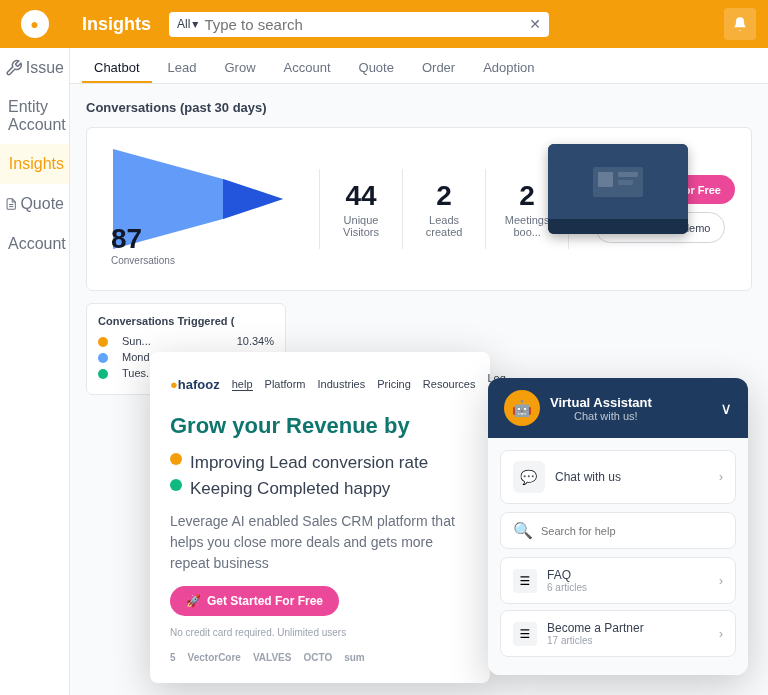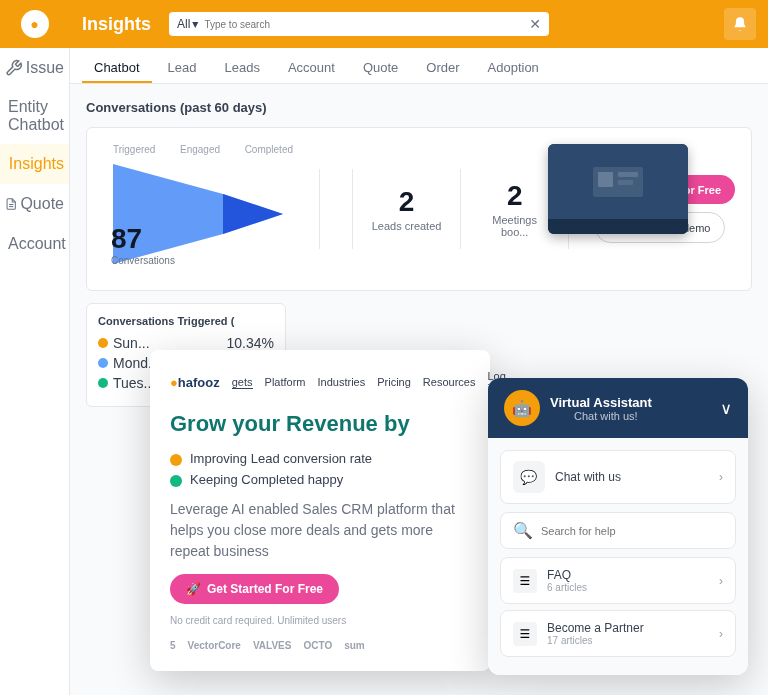--- a/index.html
+++ b/index.html
@@ -117,21 +117,21 @@
       color: #374151;
       display: flex;
       align-items: center;
       gap: 2px;
     }
 
     .search-input {
       border: none;
       outline: none;
       flex: 1;
-      font-size: 10px;
+      font-size: 15px;
       color: #be185d;
     }
 
     .search-close {
       color: #6b7280;
       cursor: pointer;
       font-size: 14px;
     }
 
     .topbar-right {
@@ -315,42 +315,42 @@
 
     .mini-section-title {
       font-size: 11px;
       font-weight: 600;
       color: #374151;
       margin-bottom: 8px;
     }
 
     .legend-item {
       display: flex;
-      align-items: center;
-      gap: 5px;
-      font-size: 14px;
+      align-items: flex-end;
+      gap: 14px;
+      font-size: 11px;
       color: #374151;
       margin-bottom: 4px;
     }
 
     .legend-dot {
       width: 10px;
       height: 10px;
       border-radius: 50%;
     }
 
     .legend-value {
       margin-left: auto;
       font-weight: 500;
     }
 
     
     .website-overlay {
       position: absolute;
-      bottom: 24px;
+      bottom: 12px;
       left: 80px;
       width: 340px;
       background: white;
       border-radius: 8px;
       box-shadow: 0 10px 40px rgba(0,0,0,0.2);
       padding: 20px;
       z-index: 20;
     }
 
     .website-nav {
@@ -390,23 +390,23 @@
       line-height: 1.3;
     }
 
     .feature-list {
       list-style: none;
       margin-bottom: 12px;
     }
 
     .feature-list li {
       display: flex;
-      align-items: flex-end;
+      align-items: flex-start;
       gap: 8px;
-      font-size: 13px;
+      font-size: 17px;
       color: #374151;
       margin-bottom: 6px;
     }
 
     .feature-dot {
       width: 12px;
       height: 12px;
       background: #f59e0b;
       border-radius: 50%;
       flex-shrink: 0;
@@ -655,21 +655,21 @@
       </svg>
       <span>Issue</span>
     </div>
     <div class="sidebar-item">
       <svg viewBox="0 0 24 24" fill="none" stroke="currentColor" stroke-width="2">
         <rect x="3" y="3" width="7" height="7"></rect>
           <rect x="14" y="3" width="7" height="7"></rect>
         <rect x="3" y="14" width="7" height="7"></rect>
           <rect x="14" y="14" width="7" height="7"></rect>
       </svg>
-      <span>Entity Chatbot</span>
+      <span>Entity Account</span>
     </div>
     <div class="sidebar-item active">
       <svg viewBox="0 0 24 24" fill="currentColor">
         <path d="M12 2a7 7 0 00-7 7c0 2.5 1.5 4.7 3.5 5.8V17h7v-2.2c2-1.1 3.5-3.3 3.5-5.8a7 7 0 00-7-7zm-1 17h2v1h-2v-1z"></path>
       </svg>
       <span>Insights</span>
     </div>
     <div class="sidebar-item">
       <svg viewBox="0 0 24 24" fill="none" stroke="currentColor" stroke-width="2">
         <path d="M14 2H6a2 2 0 00-2 2v16a2 2 0 002 2h12a2 2 0 002-2V8z"></path>
@@ -710,61 +710,60 @@
     </div>
 
     <div class="nav-tabs">
       <div class="nav-tab active">
         <span>Chatbot</span>
       </div>
       <div class="nav-tab">
         <span>Lead</span>
       </div>
       <div class="nav-tab">
-        <span>Leads</span>
+        <span>Grow</span>
       </div>
       <div class="nav-tab">
         <span>Account</span>
       </div>
       <div class="nav-tab">
         <span>Quote</span>
       </div>
       <div class="nav-tab">
         <span>Order</span>
       </div>
       <div class="nav-tab">
         <span>Adoption</span>
       </div>
     </div>
 
     <div class="dashboard">
-      <div class="section-title">Conversations (past 60 days)</div>
+      <div class="section-title">Conversations (past 30 days)</div>
 
       <div class="stats-container">
 
         <div class="funnel-area" style="position:relative; height:130px;">
-          <div class="funnel-labels">
-            <span>Triggered</span>
-            <span>Engaged</span>
-            <span>Completed</span>
-          </div>
           <svg class="funnel-svg" viewBox="0 0 200 120">
 
             <polygon points="10,5 120,35 180,55 120,75 10,105" fill="#3b82f6" opacity="0.8"></polygon>
 
             <polygon points="120,35 180,55 120,75" fill="#1d4ed8" opacity="0.9"></polygon>
           </svg>
           <div style="position:absolute; bottom:8px; left:8px;">
             <div class="count-number">87</div>
             <div class="count-label">Conversations</div>
           </div>
         </div>
 
         <div class="stats-divider"></div>
 
+        <div class="stat-item">
+          <div class="stat-number">44</div>
+          <div class="stat-label">Unique Visitors</div>
+        </div>
 
         <div class="stats-divider"></div>
 
         <div class="stat-item">
           <div class="stat-number">2</div>
           <div class="stat-label">Leads created</div>
         </div>
 
         <div class="stats-divider"></div>
 
@@ -806,21 +805,21 @@
             <span class="legend-value">10.34%</span>
           </div>
         </div>
       </div>
 
       <div class="website-overlay">
         <div class="website-nav">
           <div class="website-logo">
             <span style="color:#f59e0b">●</span>hafooz
           </div>
-          <span class="website-nav-link underline">gets</span>
+          <span class="website-nav-link underline">help</span>
           <span class="website-nav-link">Platform</span>
           <span class="website-nav-link">Industries</span>
           <span class="website-nav-link">Pricing</span>
           <span class="website-nav-link">Resources</span>
           <span class="website-nav-link">Log in</span>
         </div>
 
         <div class="grow-heading">Grow your Revenue by</div>
 
         <ul class="feature-list">

